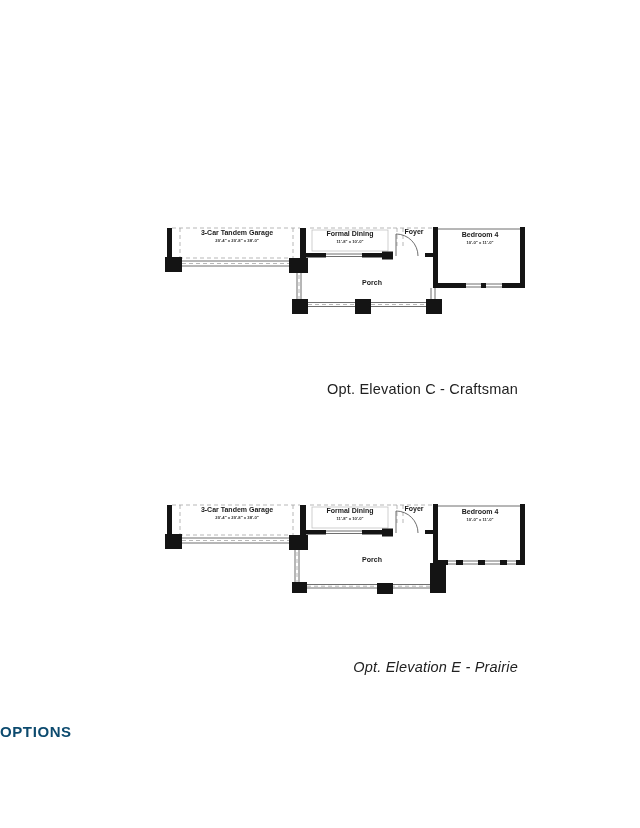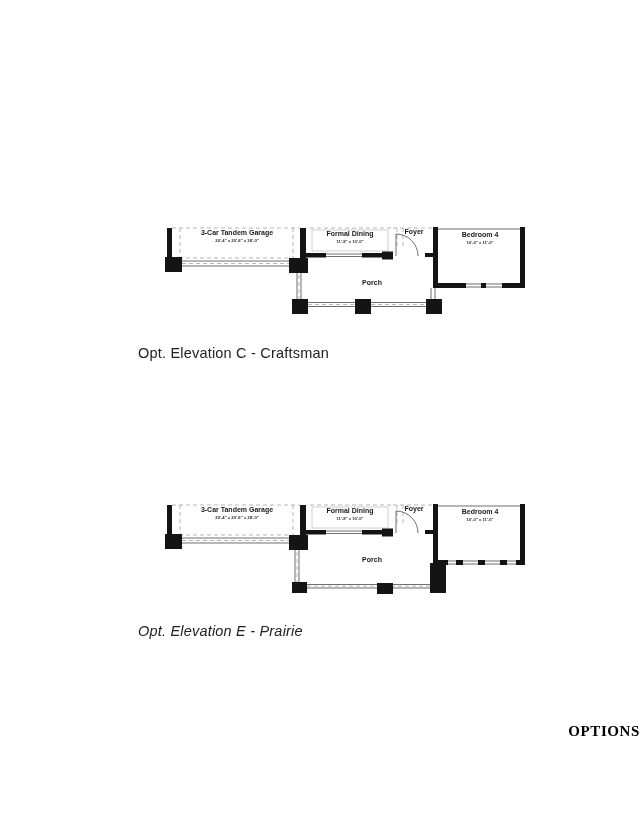--- a/index.html
+++ b/index.html
@@ -4,28 +4,28 @@
 <style>
   html,body{margin:0;padding:0;}
   body{
     width:640px;height:828px;background:#ffffff;position:relative;overflow:hidden;
     font-family:"Liberation Sans", sans-serif;
   }
   .plan-svg{position:absolute;left:150px;width:380px;height:120px;}
   #plan-craftsman{top:220px;}
   #plan-prairie{top:497px;}
   .caption{
-    position:absolute;left:138px;width:380px;text-align:left;
-    font-size:14.5px;color:#222;letter-spacing:0.2px;
+    position:absolute;left:138px;width:380px;text-align:right;
+    font-size:14.5px;color:#222;letter-spacing:0.2px;margin-top:36px;
   }
   #caption-craftsman{top:345px;}
   #caption-prairie{top:623px;font-style:italic;}
   .footer-label{
-    position:absolute;top:723px;left:0;width:640px;text-align:right;
-    font-size:15px;color:#000000;letter-spacing:0.6px;font-weight:600;font-family:Liberation Serif, serif;
+    position:absolute;top:723px;left:0;width:640px;text-align:left;
+    font-size:15px;color:#0c4a6e;letter-spacing:0.6px;font-weight:600;
   }
   
   .wall{fill:#141414;stroke:none;}
   .thin{stroke:#4a4a4a;stroke-width:0.8;fill:none;}
   .dash{stroke:#9a9a9a;stroke-width:0.7;stroke-dasharray:4 3;fill:none;}
   .ltbox{fill:none;stroke:#c3c3c3;stroke-width:0.8;}
   .room-label{font-size:7px;font-weight:bold;fill:#1a1a1a;text-anchor:middle;}
   .room-dims{font-size:4.2px;font-weight:bold;fill:#2a2a2a;text-anchor:middle;}
 </style>
 </head>

